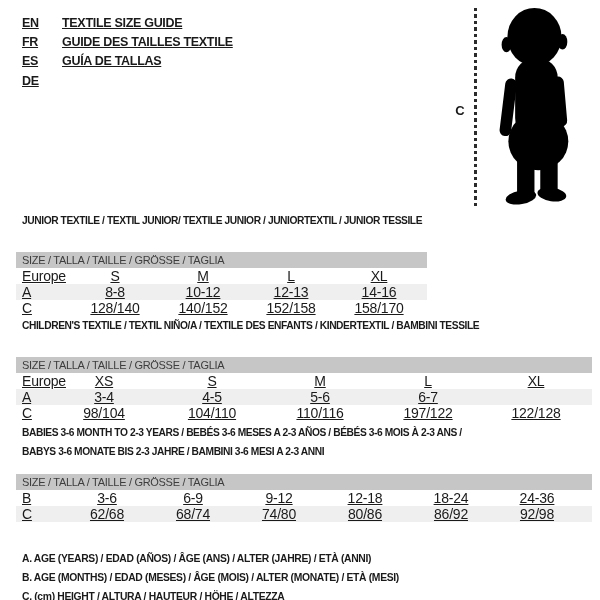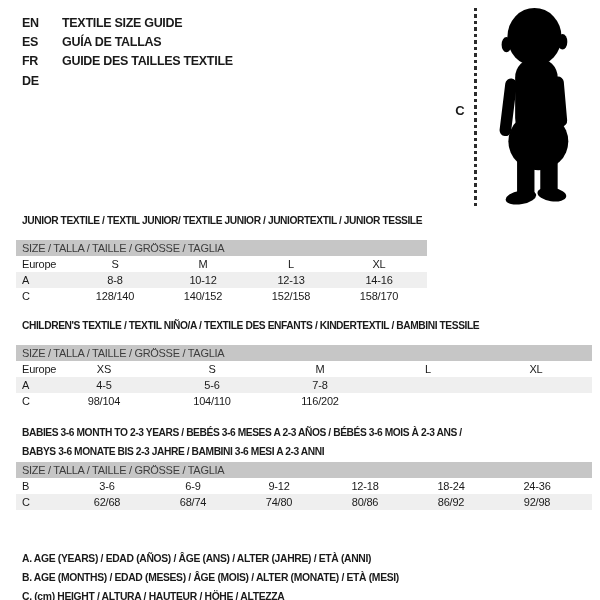--- a/index.html
+++ b/index.html
@@ -4,21 +4,21 @@
 <style>
   html,body{margin:0;padding:0;}
   body{
     width:600px;height:600px;position:relative;overflow:hidden;
     background:var(--background,#fff);
     color:var(--text,#1a1a1a);
     font-family:"Liberation Sans","DejaVu Sans",sans-serif;
   }
 
   
-  .lang-block{position:absolute;left:22px;top:14px;}
+  .lang-block{position:absolute;left:22px;top:14px;text-decoration:underline;}
   .lang-row{display:flex;height:19.2px;line-height:19.2px;}
   .lang-code{width:40px;font-weight:bold;font-size:12.5px;letter-spacing:-0.3px;}
   .lang-title{font-weight:bold;font-size:12.5px;letter-spacing:-0.3px;white-space:nowrap;text-align:center;}
 
   
   .figure{position:absolute;left:440px;top:0;width:160px;height:215px;}
   .dash-line{position:absolute;left:34px;top:8px;width:2.6px;height:199px;
     background:repeating-linear-gradient(to bottom,var(--dash_line,#2b2b2b) 0 3.2px,transparent 3.2px 6.5px);}
   .measure-label{position:absolute;left:12px;top:103px;width:16px;text-align:center;
     font-weight:bold;font-size:13px;}
@@ -27,27 +27,27 @@
 
   
   .section-title{position:absolute;font-weight:bold;font-size:11px;letter-spacing:-0.45px;
     white-space:nowrap;transform:scaleX(0.93);transform-origin:left top;}
   .section-title .title-line{display:block;height:18.5px;line-height:18.5px;}
   #junior-title{left:22px;top:214px;}
   #children-title{left:22px;top:319px;}
   #babies-title{left:22px;top:423px;}
 
   
-  .size-table{position:absolute;}
+  .size-table{position:absolute;margin-top:12px;}
   #junior-table{left:16px;top:240px;width:411px;}
   #children-table{left:16px;top:345px;width:576px;}
   #babies-table{left:16px;top:462px;width:576px;}
   .t-head{height:16px;line-height:16px;background:var(--table_header_bg,#c6c6c6);
     color:#3d3d3d;font-size:11px;padding-left:6px;letter-spacing:-0.3px;white-space:nowrap;}
-  .t-row{display:flex;height:16px;line-height:16.5px;font-size:11px;letter-spacing:-0.2px;}
+  .t-row{display:flex;height:16px;line-height:16.5px;font-size:14px;letter-spacing:-0.2px;text-decoration:underline;}
   .t-row.stripe{background:var(--row_stripe_bg,#efefef);}
   .cell{flex:none;text-align:center;white-space:nowrap;}
   .cell.label{text-align:left;padding-left:6px;}
   #junior-table .cell.label{width:49px;}
   #junior-table .cell.val{width:88px;}
   #children-table .cell.label{width:28px;}
   #children-table .cell.val{width:108px;}
   #babies-table .cell.label{width:42px;}
   #babies-table .cell.val{width:86px;}
 
@@ -58,26 +58,26 @@
 </style>
 </head>
 <body>
 
 <div class="lang-block">
   <div class="lang-row">
     <span class="lang-code">EN</span>
     <span class="lang-title">TEXTILE SIZE GUIDE</span>
   </div>
   <div class="lang-row">
+    <span class="lang-code">FR</span>
+    <span class="lang-title">GUIDE DES TAILLES TEXTILE</span>
+  </div>
+  <div class="lang-row">
     <span class="lang-code">ES</span>
     <span class="lang-title">GUÍA DE TALLAS</span>
-  </div>
-  <div class="lang-row">
-    <span class="lang-code">FR</span>
-    <span class="lang-title">GUIDE DES TAILLES TEXTILE</span>
   </div>
   <div class="lang-row">
     <span class="lang-code">DE</span>
   </div>
 </div>
 
 <div class="figure">
   <span class="measure-label">C</span>
   <div class="dash-line"></div>
   <svg class="baby-svg" viewBox="0 0 100 210" xmlns="http://www.w3.org/2000/svg">
@@ -129,29 +129,32 @@
   <div class="t-row">
     <span class="cell label">Europe</span>
     <span class="cell val">XS</span>
     <span class="cell val">S</span>
     <span class="cell val">M</span>
     <span class="cell val">L</span>
     <span class="cell val">XL</span>
   </div>
   <div class="t-row stripe">
     <span class="cell label">A</span>
+    <span class="cell val">3-4</span>
     <span class="cell val">4-5</span>
     <span class="cell val">5-6</span>
-    <span class="cell val">7-8</span>
+    <span class="cell val">6-7</span>
   </div>
   <div class="t-row">
     <span class="cell label">C</span>
     <span class="cell val">98/104</span>
     <span class="cell val">104/110</span>
-    <span class="cell val">116/202</span>
+    <span class="cell val">110/116</span>
+    <span class="cell val">197/122</span>
+    <span class="cell val">122/128</span>
   </div>
 </div>
 
 <div class="section-title" id="babies-title">
   <span class="title-line">BABIES 3-6 MONTH TO 2-3 YEARS / BEBÉS 3-6 MESES A 2-3 AÑOS / BÉBÉS 3-6 MOIS À 2-3 ANS /</span>
   <span class="title-line">BABYS 3-6 MONATE BIS 2-3 JAHRE / BAMBINI 3-6 MESI A 2-3 ANNI</span>
 </div>
 
 <div class="size-table" id="babies-table">
   <div class="t-head">SIZE / TALLA / TAILLE / GRÖSSE / TAGLIA</div>

